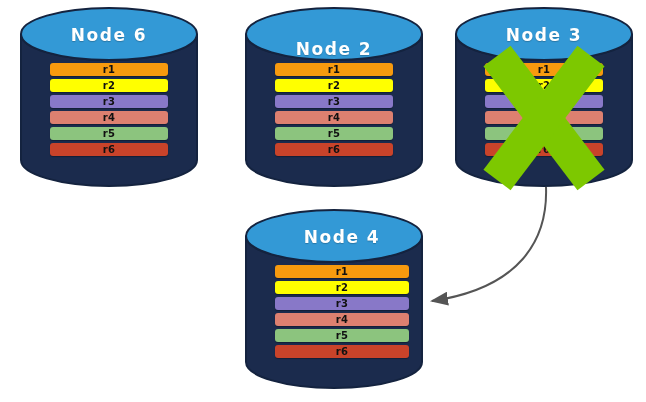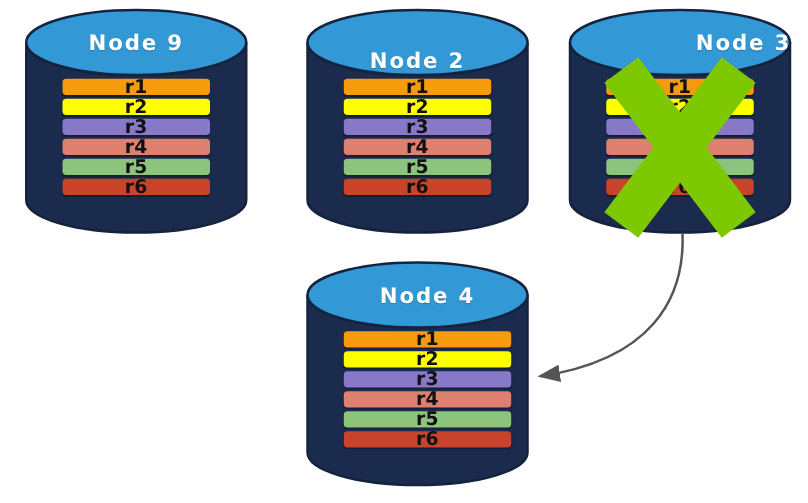--- a/index.html
+++ b/index.html
@@ -54,21 +54,21 @@
   }
   .row:last-child { margin-bottom: 0; }
   .row-label {
     position: absolute;
     left: 0; top: 0;
     width: 100%;
     height: 13px;
     line-height: 13px;
     text-align: center;
     color: #111111;
-    font-size: 15px;
+    font-size: 10px;
     font-weight: bold;
     letter-spacing: 0.3px;
   }
   .xmark {
     position: absolute;
     pointer-events: none;
   }
   .arrow-layer {
     position: absolute;
     left: 0; top: 0;
@@ -79,21 +79,21 @@
 </style>
 </head>
 <body>
 
 <div id="canvas">
     <div class="node" style="left: 20px; top: 8px; width: 178px; height: 178px;">
       <svg width="178" height="178" viewBox="0 0 178 178">
         <path d="M 1 26 L 1 152 A 88 26 0 0 0 177 152 L 177 26 A 88 26 0 0 1 1 26 Z" fill="#1B2B4D" stroke="#14233F" stroke-width="2"></path>
         <ellipse cx="89" cy="26" rx="88" ry="26" fill="#3399D6" stroke="#14233F" stroke-width="2"></ellipse>
       </svg>
-      <div class="node-label" style="top: 17px;">Node  9</div>
+      <div class="node-label" style="top: 17px;">Node  6</div>
       <div class="rows" style="top: 55px; padding-left: 30px; padding-right: 30px; box-sizing: border-box;">
         <div class="row" style="background: rgb(247, 154, 14);">
           <span class="row-label">r1</span>
         </div>
         <div class="row" style="background: rgb(255, 255, 0);">
           <span class="row-label">r2</span>
         </div>
         <div class="row" style="background: rgb(136, 120, 200);">
           <span class="row-label">r3</span>
         </div>
@@ -133,21 +133,21 @@
         <div class="row" style="background: rgb(201, 67, 42);">
           <span class="row-label">r6</span>
         </div>
       </div>
     </div>
     <div class="node" style="left: 455px; top: 8px; width: 178px; height: 178px;">
       <svg width="178" height="178" viewBox="0 0 178 178">
         <path d="M 1 26 L 1 152 A 88 26 0 0 0 177 152 L 177 26 A 88 26 0 0 1 1 26 Z" fill="#1B2B4D" stroke="#14233F" stroke-width="2"></path>
         <ellipse cx="89" cy="26" rx="88" ry="26" fill="#3399D6" stroke="#14233F" stroke-width="2"></ellipse>
       </svg>
-      <div class="node-label" style="top: 17px; text-align: right;">Node  3</div>
+      <div class="node-label" style="top: 17px;">Node  3</div>
       <div class="rows" style="top: 55px; padding-left: 30px; padding-right: 30px; box-sizing: border-box;">
         <div class="row" style="background: rgb(247, 154, 14);">
           <span class="row-label">r1</span>
         </div>
         <div class="row" style="background: rgb(255, 255, 0);">
           <span class="row-label">r2</span>
         </div>
         <div class="row" style="background: rgb(136, 120, 200);">
           <span class="row-label">r3</span>
         </div>

